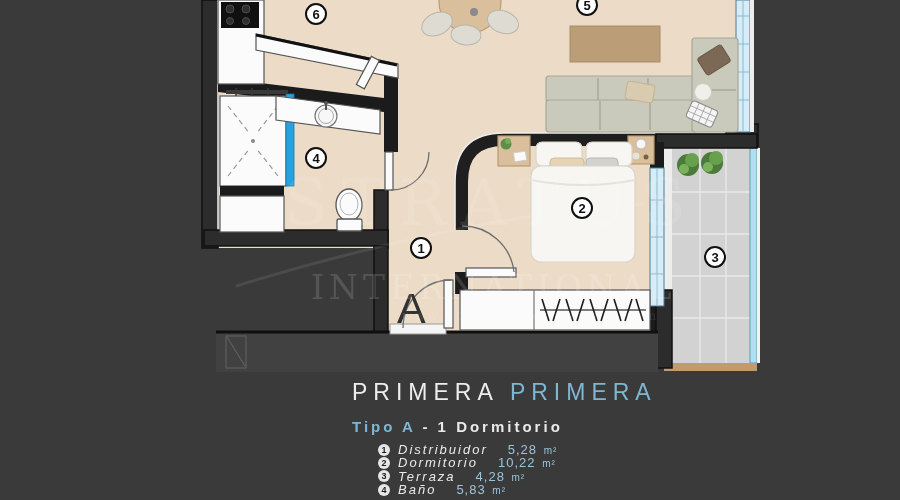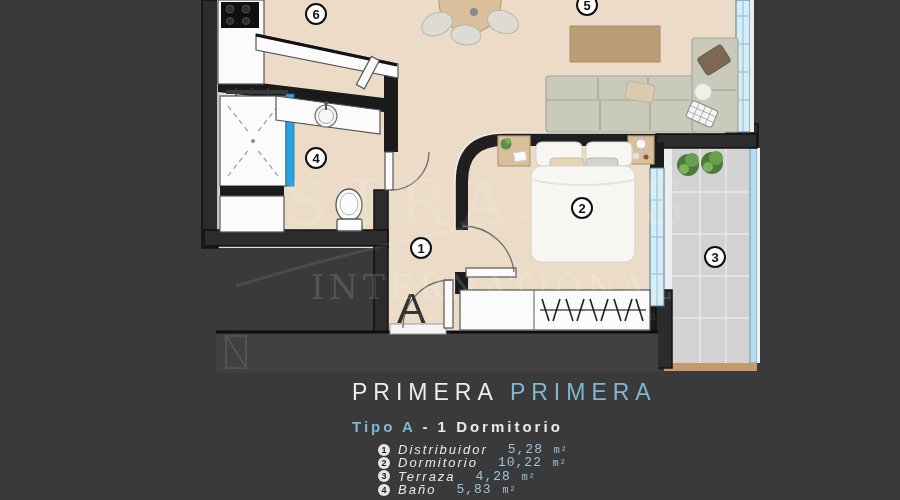--- a/index.html
+++ b/index.html
@@ -55,21 +55,21 @@
   .sub-line{margin-top:12px;text-align:left;font-size:15px;font-weight:bold;
             letter-spacing:3px;color:#e9e9e9;white-space:nowrap;}
   .legend{margin-top:8px;padding-left:26px;}
   .lrow{display:flex;align-items:center;height:13.3px;font-size:13px;
         letter-spacing:2px;color:#eaeaea;}
   .lbul{width:12px;height:12px;border-radius:50%;background:#e6e6e6;color:#1d1d1d;
         font-size:9px;font-weight:bold;display:flex;align-items:center;
         justify-content:center;margin-right:8px;flex:none;letter-spacing:0;}
   .lname{white-space:nowrap;font-style:italic;}
   .lval{margin-left:20px;white-space:nowrap;letter-spacing:1px;
-        color:var(--c-legend_value,#9cc4d9);font-family:Liberation Mono, monospace;}
+        color:var(--c-legend_value,#9cc4d9);}
   .lunit{font-size:10px;margin-left:2px;}
 </style>
 </head>
 <body>
 
 <div class="stage">
 
   <svg class="plan-svg" width="900" height="375" viewBox="0 0 900 375">
 
     <g>

